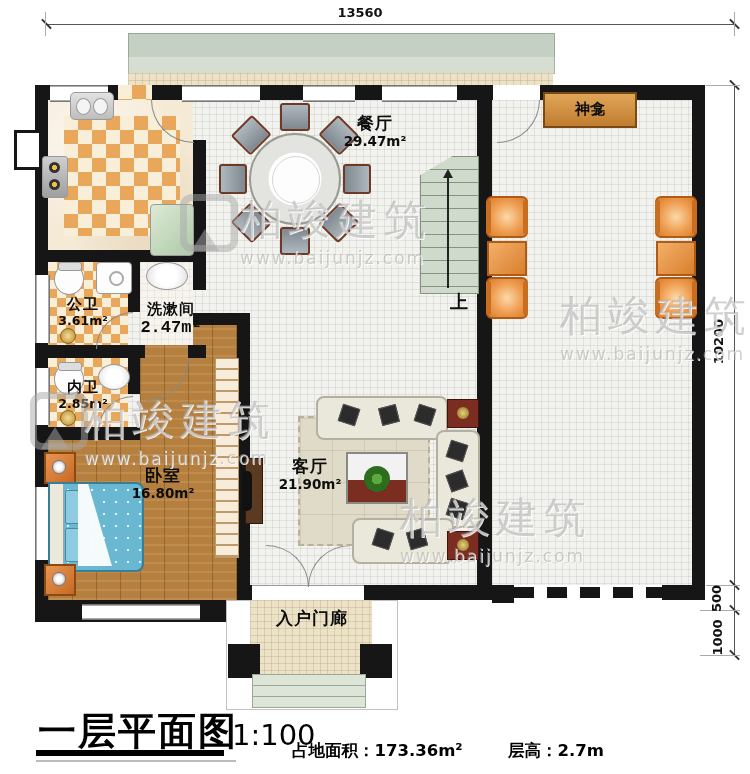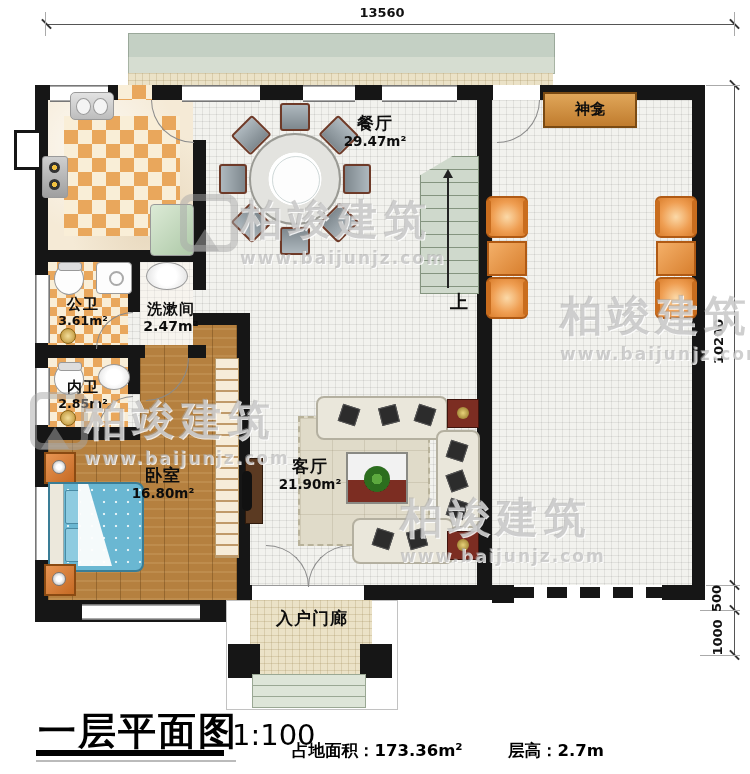--- a/index.html
+++ b/index.html
@@ -78,21 +78,21 @@
   .oval{border-radius:50%;}
   .drain{position:absolute;border-radius:50%;background:radial-gradient(circle,#f2dd9a,#b78a2a);
     border:1px solid #8a6416;z-index:5;}
   .stairs{position:absolute;left:420px;top:156px;width:57px;height:136px;
     background:repeating-linear-gradient(180deg,#cfd9cc 0 12px,#84947f 12px 13px);
     border:1px solid #84947f;clip-path:polygon(0 14%,55% 0,100% 0,100% 100%,0 100%);z-index:5;}
   .stair-arrow{position:absolute;left:447px;top:172px;width:2px;height:116px;background:#222;z-index:6;}
   .stair-arrow::before{content:"";position:absolute;left:-4px;top:-8px;border:5px solid transparent;
     border-bottom:9px solid #222;}
   .wm{position:absolute;color:rgba(168,168,168,.55);text-shadow:1px 1px 0 rgba(255,255,255,.85);
-    font-weight:bold;z-index:40;white-space:nowrap;}
+    font-weight:normal;z-index:40;white-space:nowrap;}
   .wm .big{font-size:42px;letter-spacing:6px;}
   .wm .url{font-size:17px;letter-spacing:2px;}
   .wm-logo{position:absolute;width:44px;height:44px;border:7px solid rgba(168,168,168,.5);
     border-radius:12px;z-index:40;}
   .wm-logo::after{content:"";position:absolute;left:4px;top:14px;border:14px solid transparent;
     border-bottom:22px solid rgba(168,168,168,.5);}
   
   .tb-title{position:absolute;left:38px;top:706px;font-size:38px;font-weight:bold;color:#000;letter-spacing:2px;z-index:30;}
   .tb-scale{position:absolute;left:232px;top:718px;font-size:29px;color:#000;z-index:30;}
   .tb-stat{position:absolute;font-size:16.5px;font-weight:bold;color:#000;z-index:30;white-space:nowrap;}
@@ -260,21 +260,21 @@
   <div class="room-label" style="left:330px;top:113px;width:90px;">
     <span class="rname">餐厅</span>
       <span class="rarea">29.47m²</span>
   </div>
   <div class="room-label" style="left:52px;top:295px;width:62px;">
     <span class="rname" style="font-size:15px;">公卫</span>
       <span class="rarea" style="font-size:12.5px;">3.61m²</span>
   </div>
   <div class="room-label" style="left:133px;top:300px;width:76px;">
     <span class="rname" style="font-size:15px;">洗漱间</span>
-      <span class="rarea" style="font-size:14px;">2.47m²</span>
+      <span class="rarea" style="font-size:17px;font-family:Liberation Mono, monospace;">2.47m²</span>
   </div>
   <div class="room-label" style="left:52px;top:378px;width:62px;">
     <span class="rname" style="font-size:15px;">内卫</span>
       <span class="rarea" style="font-size:12.5px;">2.85m²</span>
   </div>
   <div class="room-label" style="left:118px;top:465px;width:90px;">
     <span class="rname">卧室</span>
       <span class="rarea">16.80m²</span>
   </div>
   <div class="room-label" style="left:265px;top:456px;width:90px;">
@@ -300,21 +300,21 @@
   <div class="wm" style="left:400px;top:490px;">
     <span class="big">柏竣建筑</span><br>
     <span class="url">www.baijunjz.com</span>
   </div>
 
   <div class="dimline" style="left:45px;top:24px;width:690px;height:1px;"></div>
   <div class="tick" style="left:40px;top:23px;"></div>
   <div class="tick" style="left:728px;top:23px;"></div>
   <div class="extline" style="left:45px;top:12px;width:1px;height:24px;"></div>
   <div class="extline" style="left:734px;top:12px;width:1px;height:24px;"></div>
-  <div class="dim-text" style="left:342px;top:5px;width:80px;">13560</div>
+  <div class="dim-text" style="left:320px;top:5px;width:80px;">13560</div>
 
   <div class="dimline" style="left:734px;top:85px;width:1px;height:571px;"></div>
   <div class="tick" style="left:728px;top:84px;"></div>
   <div class="tick" style="left:728px;top:584px;"></div>
   <div class="tick" style="left:728px;top:609px;"></div>
   <div class="tick" style="left:728px;top:654px;"></div>
   <div class="extline" style="left:706px;top:85px;width:34px;height:1px;"></div>
   <div class="extline" style="left:706px;top:585px;width:34px;height:1px;"></div>
   <div class="extline" style="left:700px;top:610px;width:40px;height:1px;"></div>
   <div class="extline" style="left:700px;top:655px;width:40px;height:1px;"></div>

